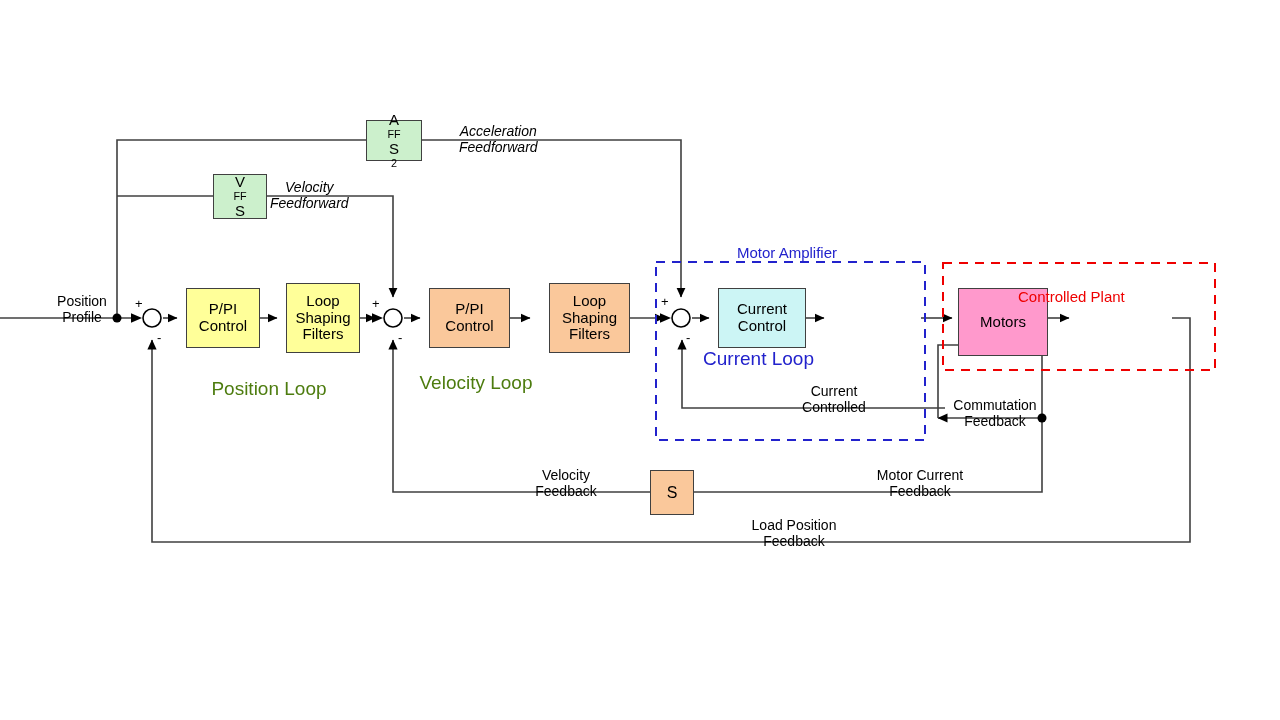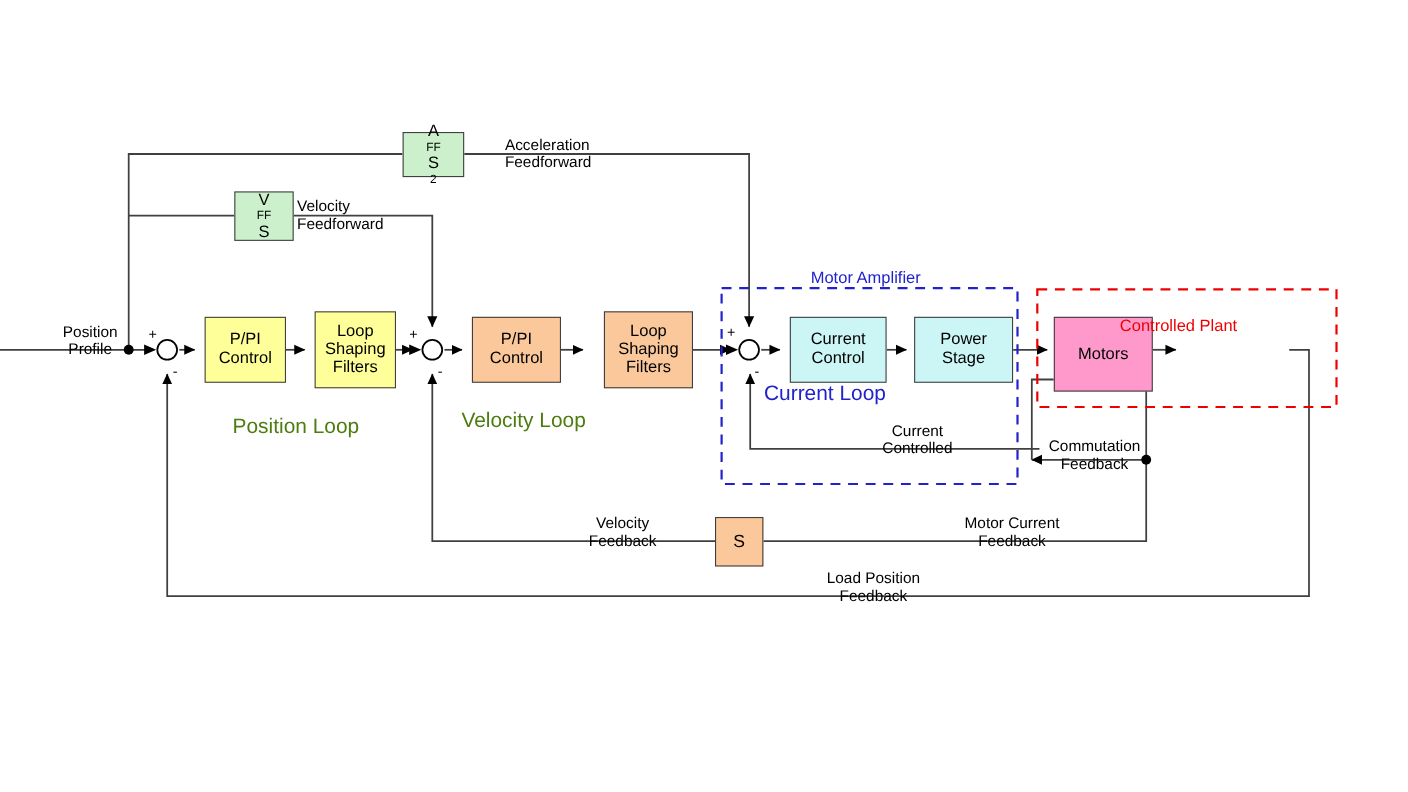--- a/index.html
+++ b/index.html
@@ -14,21 +14,21 @@
   .blk span{display:block;}
   .yellow{background:#ffff99;}
   .orange{background:#fac89b;}
   .green{background:#ccf0cc;}
   .cyan{background:#ccf5f5;}
   .pink{background:#ff99cc;}
 
   .lbl{position:absolute;font-size:14px;color:#000;line-height:1.12;
        text-align:center;white-space:nowrap;}
   .lbl span{display:block;}
-  .lbl.left{text-align:left;}
+  .lbl.left{text-align:center;font-style:italic;}
   .grouplbl{position:absolute;font-size:15px;white-space:nowrap;}
   .blue{color:#2222cc;}
   .red{color:#ee0000;}
   .loopname{position:absolute;font-size:19px;color:#4d7c0f;text-align:center;
             line-height:1.15;white-space:nowrap;}
   .looname-blue{color:#2222cc;}
   .sign{position:absolute;font-size:13px;color:#000;line-height:1;}
   .sub{font-size:0.72em;vertical-align:-0.18em;}
   .sup{font-size:0.72em;vertical-align:0.42em;}
   .sblk{font-size:16px;}
@@ -127,24 +127,20 @@
     <span>Loop</span>
     <span>Shaping</span>
     <span>Filters</span>
   </div>
 
   <div class="blk cyan" style="left:718px;top:288px;width:88px;height:60px;">
     <span>Current</span>
     <span>Control</span>
   </div>
 
-  <div class="blk cyan" style="left:831px;top:288px;width:90px;height:60px;">
-    <span>Power</span>
-    <span>Stage</span>
-  </div>
 
   <div class="blk pink" style="left:958px;top:288px;width:90px;height:68px;">
     <span>Motors</span>
   </div>
 
 
   <div class="blk orange sblk" style="left:650px;top:470px;width:44px;height:45px;">
     <span>S</span>
   </div>
 
@@ -200,21 +196,21 @@
   <div class="loopname" style="left:203px;top:378px;width:132px;">
     <span>Position</span>
     <span>Loop</span>
   </div>
 
   <div class="loopname" style="left:410px;top:372px;width:132px;text-align:center;">
     <span>Velocity</span>
     <span>Loop</span>
   </div>
 
-  <div class="loopname looname-blue" style="left:686px;top:348px;width:128px;color:#2222cc;">
+  <div class="loopname looname-blue" style="left:686px;top:348px;width:128px;color:#2222cc;text-align:right;">
     <span>Current</span>
     <span>Loop</span>
   </div>
 
   <div class="grouplbl blue" style="left:737px;top:244px;">Motor Amplifier</div>
 
   <div class="grouplbl red" style="left:1018px;top:244px;margin-top:44px;">Controlled Plant</div>
 
 </div>
 

